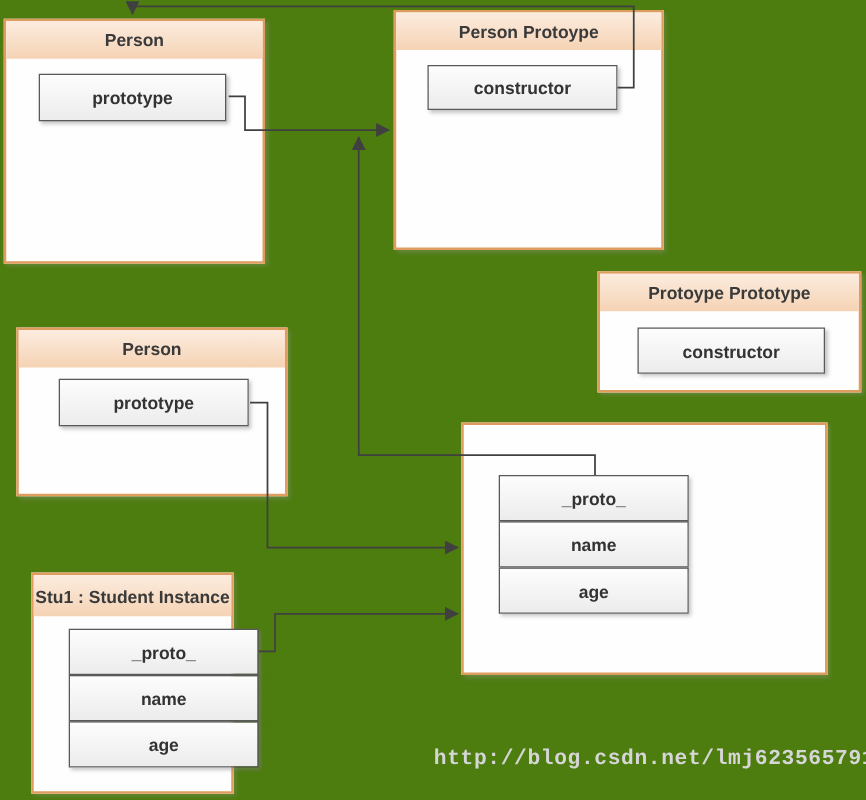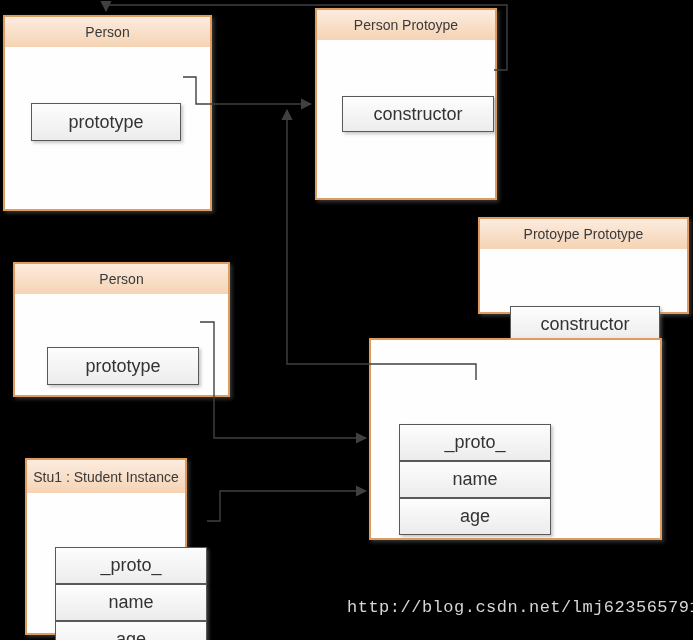--- a/index.html
+++ b/index.html
@@ -1,36 +1,36 @@
 <!DOCTYPE html>
 <html><head>
 <meta charset="utf-8">
 <style>
   html,body{margin:0;padding:0;background:#ffffff;}
   .canvas{
-    position:relative;width:693px;height:640px;background:#000000;
-    font-family:"Liberation Sans", sans-serif;overflow:hidden;
+    position:relative;width:693px;height:640px;background:#4d7c0f;
+    font-family:"Liberation Sans", sans-serif;overflow:hidden;font-weight:bold;
   }
   .node{
     position:absolute;background:#fffefe;border:2px solid #de9d5e;
     box-shadow:2px 2px 4px rgba(160,160,160,0.35);
     box-sizing:border-box;z-index:1;
   }
   .hdr{
     height:30px;background:linear-gradient(#fcecdf,#f5d3b4);
     display:flex;align-items:center;justify-content:center;
     font-size:14px;color:#3a3a3a;
   }
   .hdr-tall{height:33px;}
   .member{
     position:absolute;background:linear-gradient(#fdfdfd,#ececec);
     border:1px solid #595959;box-sizing:border-box;
     box-shadow:2px 2px 3px rgba(130,130,130,0.45);
     display:flex;align-items:center;justify-content:center;
-    font-size:18px;color:#333333;margin-top:44px;
+    font-size:14px;color:#333333;
   }
   .wires{
     position:absolute;left:0;top:0;width:693px;height:640px;
     z-index:5;pointer-events:none;
   }
   .wires polyline{fill:none;stroke:#404040;stroke-width:1.4;}
   .watermark{
     position:absolute;left:347px;top:598px;z-index:2;
     font-family:"Liberation Mono","DejaVu Sans Mono",monospace;
     font-size:17px;color:#d6d6d6;white-space:nowrap;letter-spacing:0.5px;
@@ -52,21 +52,21 @@
     <polyline points="476,380 476,364 287,364 287,110" marker-end="url(#arrow)"></polyline>
     <polyline points="200,322 214,322 214,438 366,438" marker-end="url(#arrow)"></polyline>
     <polyline points="207,521 220,521 220,491 366,491" marker-end="url(#arrow)"></polyline>
   </svg>
 
   <div class="node" style="left:3px;top:15px;width:209px;height:196px">
     <div class="hdr">Person</div>
     <div class="member" style="left:26px;top:42px;width:150px;height:38px">prototype</div>
   </div>
 
-  <div class="node" style="left:315px;top:8px;width:182px;height:192px">
+  <div class="node" style="left:315px;top:8px;width:216px;height:192px">
     <div class="hdr">Person Protoype</div>
     <div class="member" style="left:25px;top:42px;width:152px;height:36px">constructor</div>
   </div>
 
   <div class="node" style="left:478px;top:217px;width:211px;height:97px">
     <div class="hdr">Protoype Prototype</div>
     <div class="member" style="left:30px;top:43px;width:150px;height:37px">constructor</div>
   </div>
 
   <div class="node" style="left:13px;top:262px;width:217px;height:135px">

